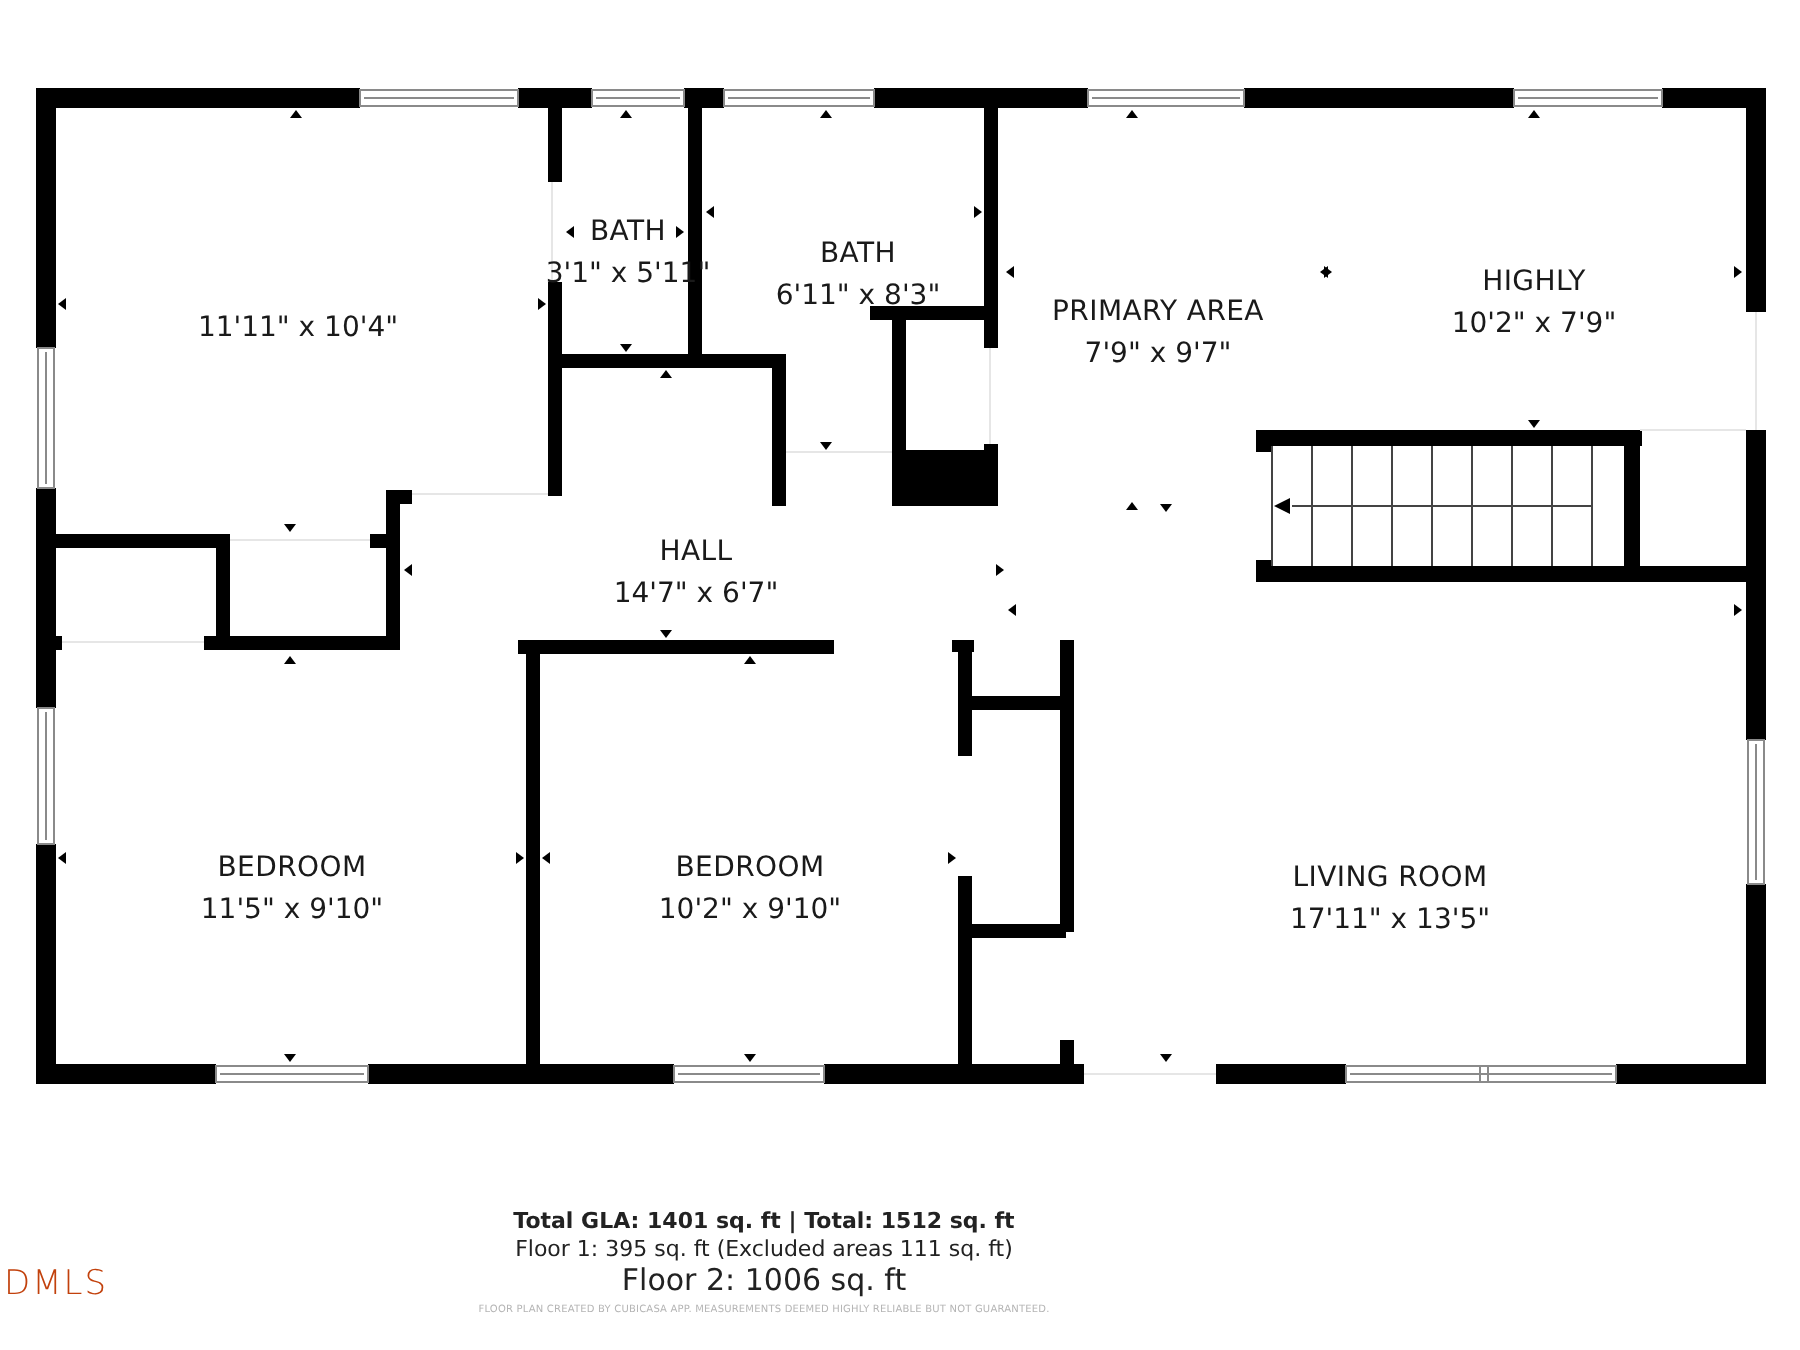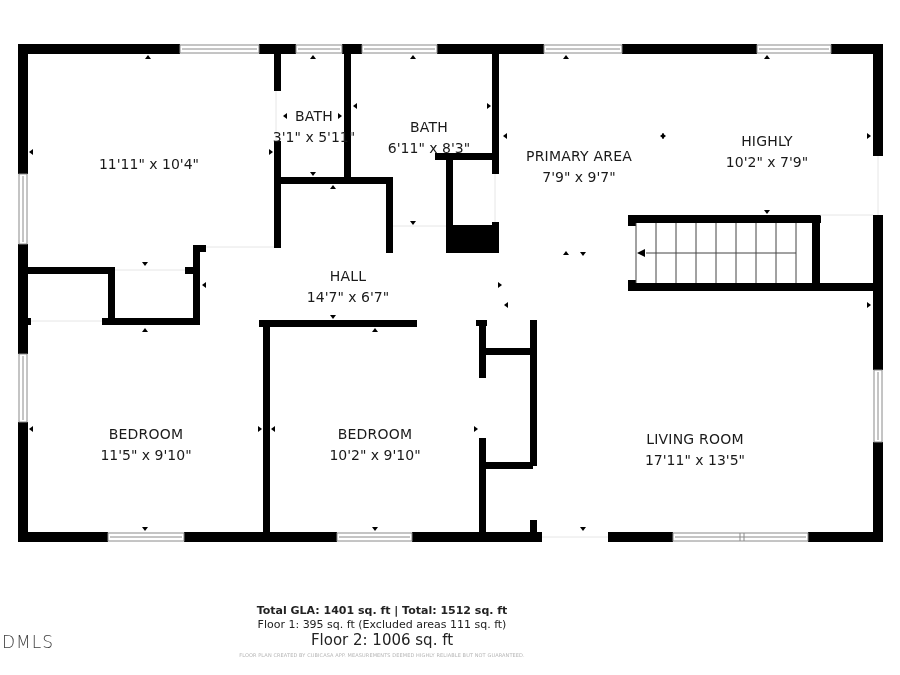--- a/index.html
+++ b/index.html
@@ -6,21 +6,21 @@
   body { width: 900px; height: 675px; position: relative; overflow: hidden; font-family: "DejaVu Sans", sans-serif; }
   #plan { position: absolute; left: 0; top: 0; width: 900px; height: 560px; }
   .room-label { position: absolute; text-align: center; color: #1a1a1a; transform: translate(-50%, 0); white-space: nowrap; }
   .room-name { font-size: 14px; letter-spacing: 0.2px; line-height: 20px; }
   .room-dims { font-size: 14px; line-height: 22px; }
   .summary { position: absolute; left: 0; width: 764px; text-align: center; color: #222; }
   .summary-total { top: 604px; font-size: 11px; font-weight: bold; }
   .summary-f1 { top: 618px; font-size: 11px; }
   .summary-f2 { top: 631px; font-size: 15px; }
   .disclaimer { top: 652px; font-size: 5px; color: #b5b5b5; letter-spacing: 0.1px; }
-  .logo { position: absolute; left: 2px; top: 632px; font-size: 17px; color: #404040; letter-spacing: 1px; font-weight: 300; }
+  .logo { position: absolute; left: 2px; top: 632px; font-size: 17px; color: #c2410c; letter-spacing: 1px; font-weight: 300; }
 </style>
 </head>
 <body>
 
 <svg id="plan" viewBox="0 0 900 560" xmlns="http://www.w3.org/2000/svg">
   <g fill="#000">
 
     <rect x="18" y="44" width="162" height="10"></rect>
     <rect x="259" y="44" width="37" height="10"></rect>
     <rect x="342" y="44" width="20" height="10"></rect>

